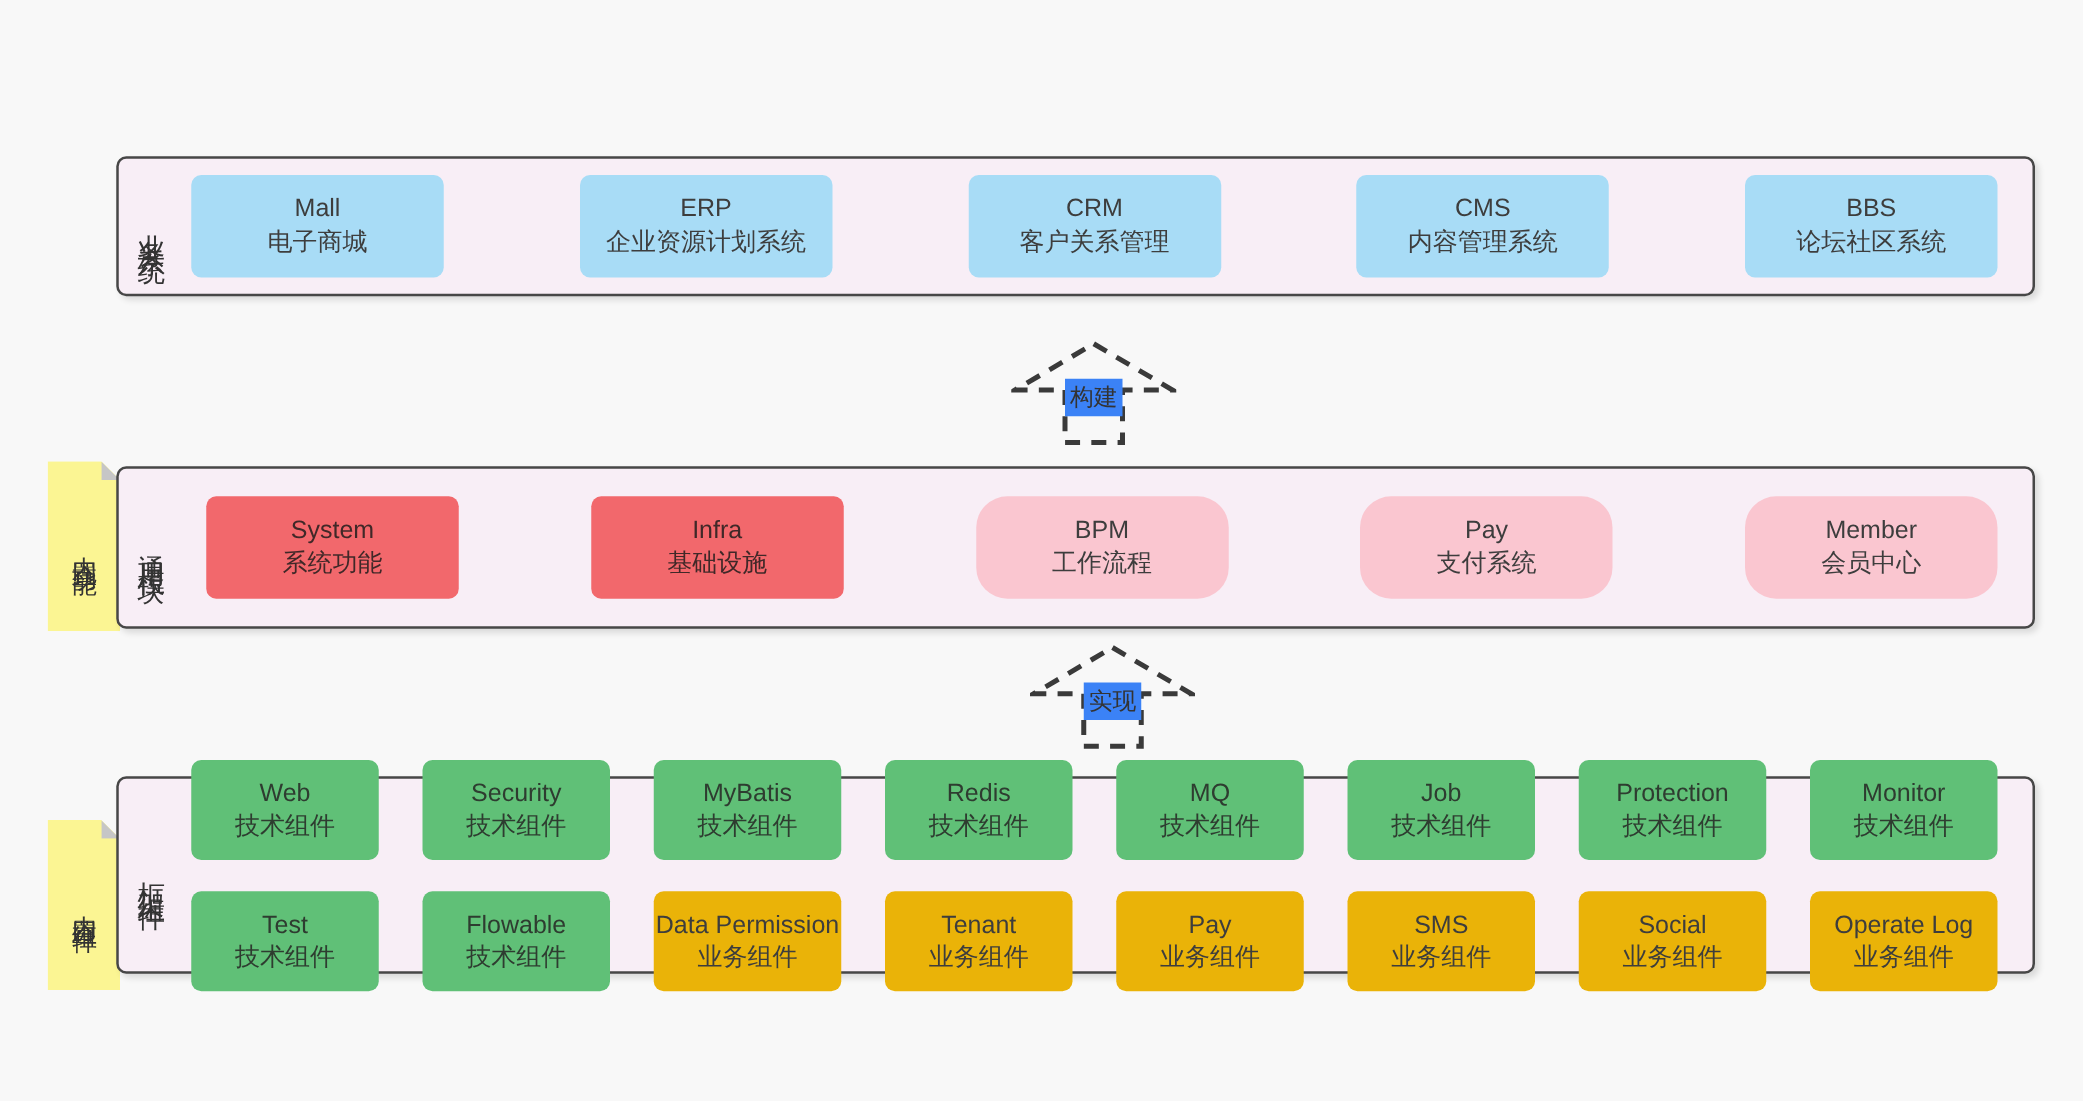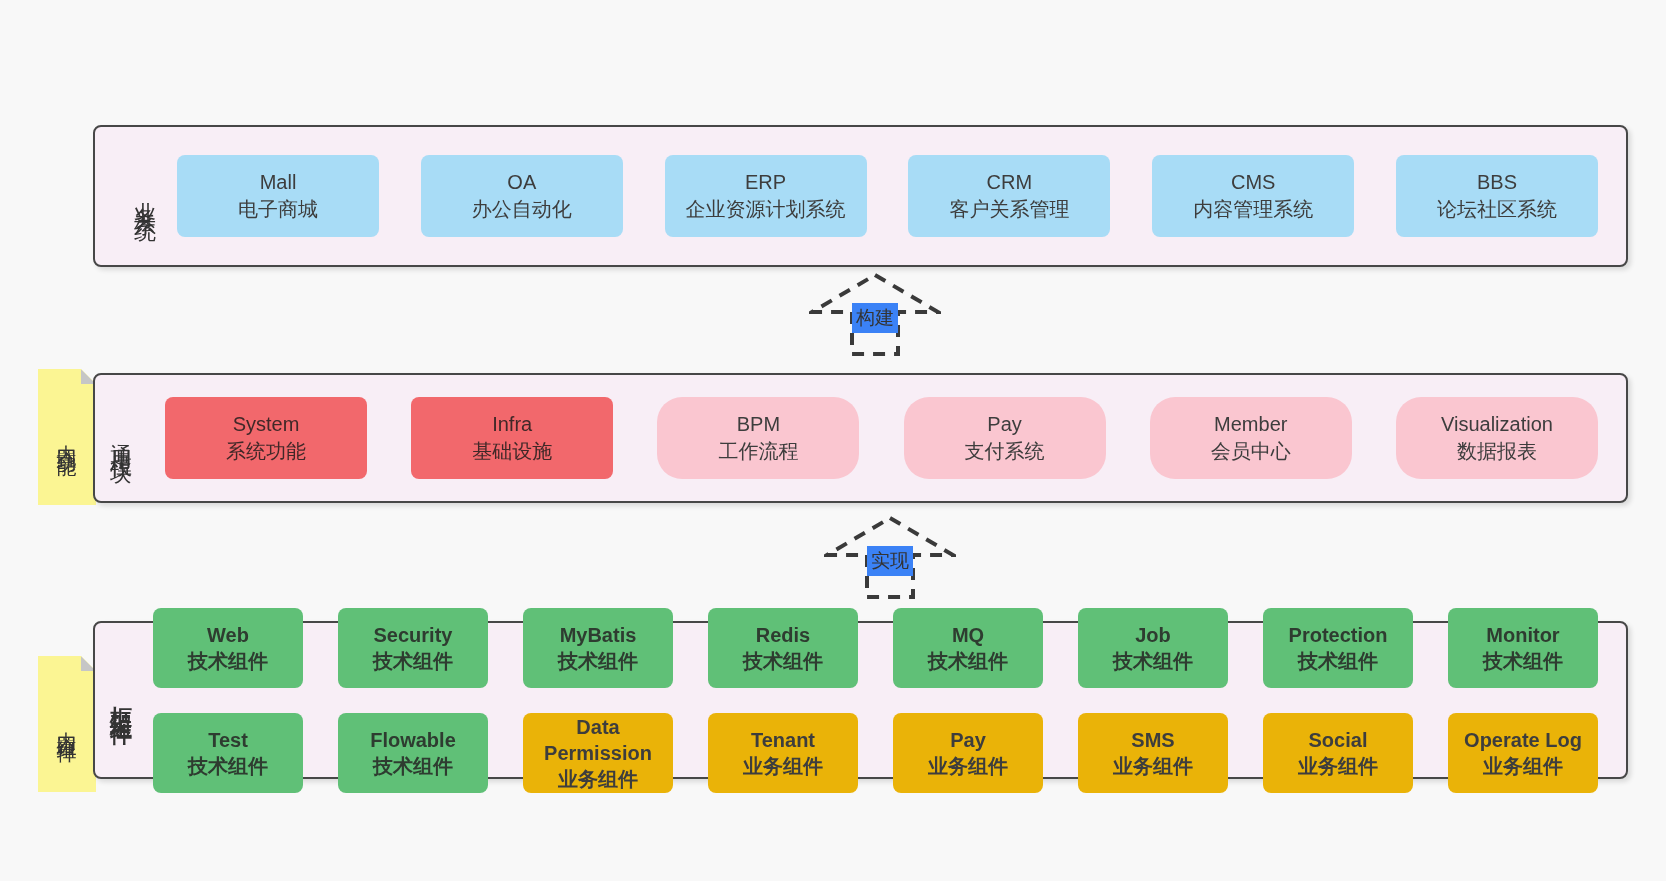--- a/index.html
+++ b/index.html
@@ -17,23 +17,23 @@
     position: absolute;
     left: 93px;
     width: 1535px;
     background: #f8eef6;
     border: 2px solid #474747;
     border-radius: 8px;
     box-shadow: 3px 3px 5px rgba(0,0,0,0.12);
     display: flex;
     z-index: 2;
   }
-  .band-business  { top: 125px; height: 142px; padding-left: 24px; }
+  .band-business  { top: 125px; height: 112px; }
   .band-modules   { top: 373px; height: 130px; gap: 12px; }
-  .band-framework { top: 621px; height: 158px; font-weight: bold; }
+  .band-framework { top: 621px; height: 158px; }
 
   .band-label {
     width: 52px;
     display: flex;
     align-items: center;
     justify-content: center;
     font-size: 22px;
     color: #333;
     writing-mode: vertical-lr;
     text-orientation: upright;
@@ -158,24 +158,20 @@
   </div>
 
   <div class="band band-business">
     <div class="band-label">业务系统</div>
     <div class="band-boxes">
       <div class="box box-lg box-blue">
         <span>Mall</span>
         <span>电子商城</span>
       </div>
       <div class="box box-lg box-blue">
-        <span>OA</span>
-        <span>办公自动化</span>
-      </div>
-      <div class="box box-lg box-blue">
         <span>ERP</span>
         <span>企业资源计划系统</span>
       </div>
       <div class="box box-lg box-blue">
         <span>CRM</span>
         <span>客户关系管理</span>
       </div>
       <div class="box box-lg box-blue">
         <span>CMS</span>
         <span>内容管理系统</span>
@@ -203,24 +199,20 @@
         <span>工作流程</span>
       </div>
       <div class="box box-lg box-pink">
         <span>Pay</span>
         <span>支付系统</span>
       </div>
       <div class="box box-lg box-pink">
         <span>Member</span>
         <span>会员中心</span>
       </div>
-      <div class="box box-lg box-pink">
-        <span>Visualization</span>
-        <span>数据报表</span>
-      </div>
     </div>
   </div>
 
   <div class="band band-framework">
     <div class="band-label">框架组件</div>
     <div class="fw-grid">
       <div class="box box-sm box-green">
         <span>Web</span>
         <span>技术组件</span>
       </div>

